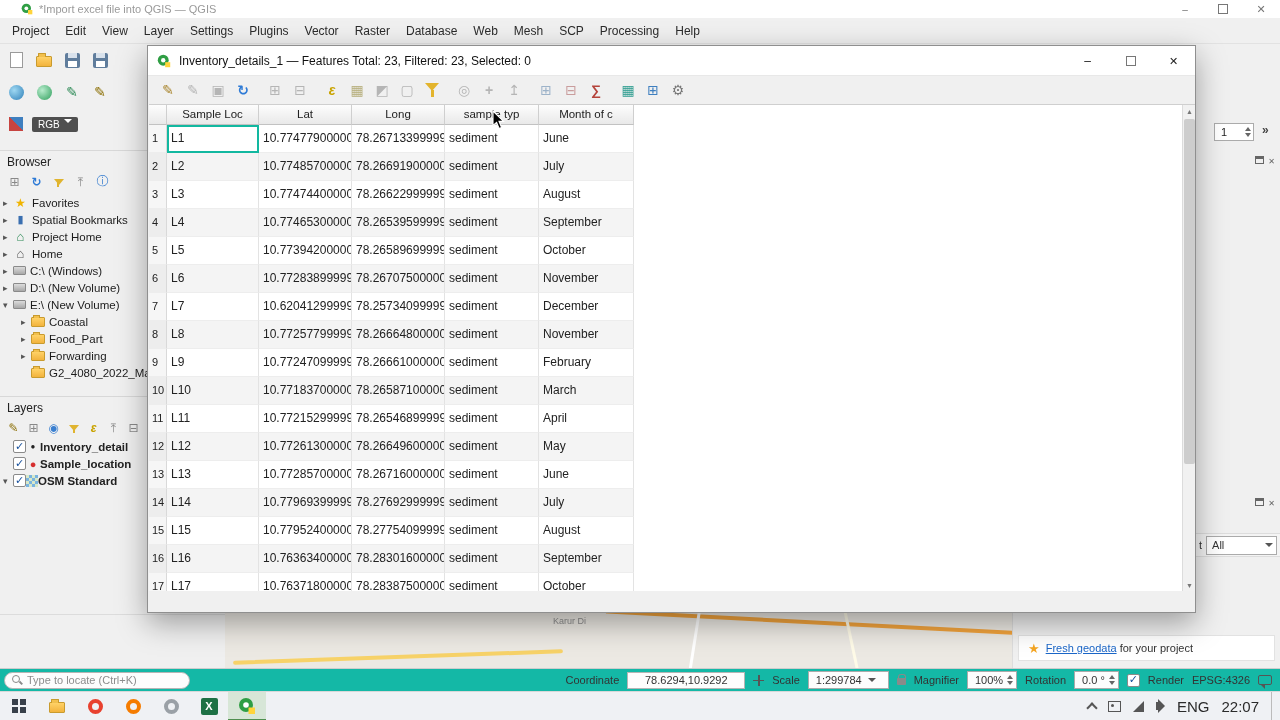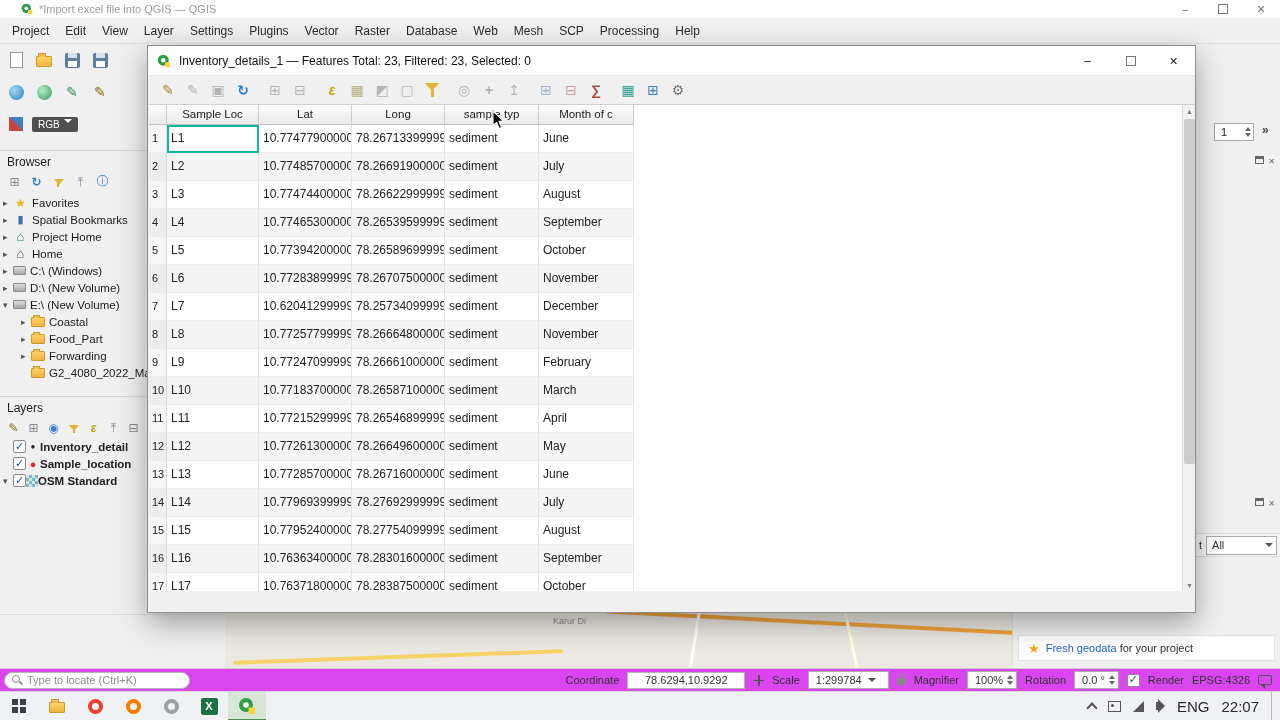--- a/index.html
+++ b/index.html
@@ -85,37 +85,37 @@
 .map-strip{position:absolute;left:225px;top:613px;width:787px;height:55px;background:#ece9e3;overflow:hidden}
 .road{position:absolute;border-radius:2px}
 .road.r1{left:380px;top:8px;width:440px;height:4px;background:#f2a33c;transform:rotate(3deg)}
 .road.r2{left:8px;top:42px;width:330px;height:4px;background:#f7d268;transform:rotate(-2deg)}
 .road.r3{left:468px;top:-6px;width:3px;height:70px;background:#fff;transform:rotate(9deg)}
 .road.r4{left:625px;top:-6px;width:3px;height:70px;background:#fffbe8;transform:rotate(-12deg)}
 .map-label{position:absolute;left:328px;top:3px;font-size:9px;color:#8d8d8d}
 .geodata{position:absolute;left:1012px;top:613px;width:268px;height:55px;background:#f0f0f0;border-left:1px solid #ddd}
 .geo-inner{position:absolute;left:5px;right:5px;top:22px;height:26px;background:#fff;border:1px solid #e2e2e2;display:flex;align-items:center;gap:6px;padding:0 9px;font-size:11px;color:#333}
 .star-icon::before{content:"★";color:#f5a623;font-size:13px}
-.geo-link{color:#1a66c8;}
+.geo-link{color:#1a66c8;text-decoration:underline}
 
 
 .right-strip{position:absolute;left:1196px;top:45px;width:84px;height:568px;background:#f0f0f0}
 .count-spinner{position:absolute;left:18px;top:78px;width:40px;height:18px;background:#fff;border:1px solid #ababab;display:flex;align-items:center;justify-content:space-between;padding:0 2px 0 6px;font-size:11px}
 .overflow-chevron{position:absolute;left:66px;top:78px;font-size:12px;color:#444;font-weight:bold}
 .overflow-chevron::before{content:"»"}
 .dock-pair{position:absolute;right:5px;display:flex;gap:4px;align-items:center}
 .dock-pair.p1{top:108px}.dock-pair.p2{top:450px}
 .mini-float{width:9px;height:8px;border:1px solid #666;position:relative}
 .mini-float::before{content:"";position:absolute;left:0;top:0;width:100%;height:2px;background:#666}
 .mini-close::before{content:"✕";font-size:8px;color:#666}
 .panel-filter-row{position:absolute;left:0;top:488px;width:84px;height:24px;background:#f4f4f4;border-top:1px solid #ddd;border-bottom:1px solid #ddd;display:flex;align-items:center;gap:4px;padding:0 3px;font-size:11px;color:#333}
 .filter-combo{flex:1;height:19px;background:#fff;border:1px solid #ababab;display:flex;align-items:center;justify-content:space-between;padding:0 3px 0 5px;font-size:11px}
 
 
-.statusbar{position:absolute;left:0;top:668px;width:1280px;height:23px;background:#d946ef;border-top:1px solid #cdcdcd;display:flex;align-items:center;padding:0 8px 0 4px;font-size:11px;color:#333}
+.statusbar{position:absolute;left:0;top:668px;width:1280px;height:23px;background:#14b8a6;border-top:1px solid #cdcdcd;display:flex;align-items:center;padding:0 8px 0 4px;font-size:11px;color:#333}
 .locate{width:186px;height:17px;background:#fdfdfd;border:1px solid #b5b5b5;border-radius:9px;display:flex;align-items:center;gap:5px;padding:0 7px;color:#8d8d8d;font-size:11px}
 .mag-icon{position:relative;width:10px;height:10px;flex:none}
 .mag-icon::before{content:"";position:absolute;left:0;top:0;width:6px;height:6px;border:1.5px solid #8a8a8a;border-radius:50%}
 .mag-icon::after{content:"";position:absolute;left:6.5px;top:6.5px;width:4px;height:1.5px;background:#8a8a8a;transform:rotate(45deg)}
 .sb-right{margin-left:auto;display:flex;align-items:center;gap:8px}
 .sb-label{color:#333}
 .coordbox{width:118px;height:17px;background:#fdfdfd;border:1px solid #b5b5b5;text-align:center;line-height:15px;font-size:11px}
 .combo{height:18px;background:#fdfdfd;border:1px solid #ababab;display:flex;align-items:center;gap:6px;padding:0 12px 0 7px;font-size:11px}
 .spinbox{height:18px;background:#fdfdfd;border:1px solid #ababab;display:flex;align-items:center;padding:0 3px 0 7px;font-size:11px}
 .extent-icon{position:relative;width:11px;height:11px}

